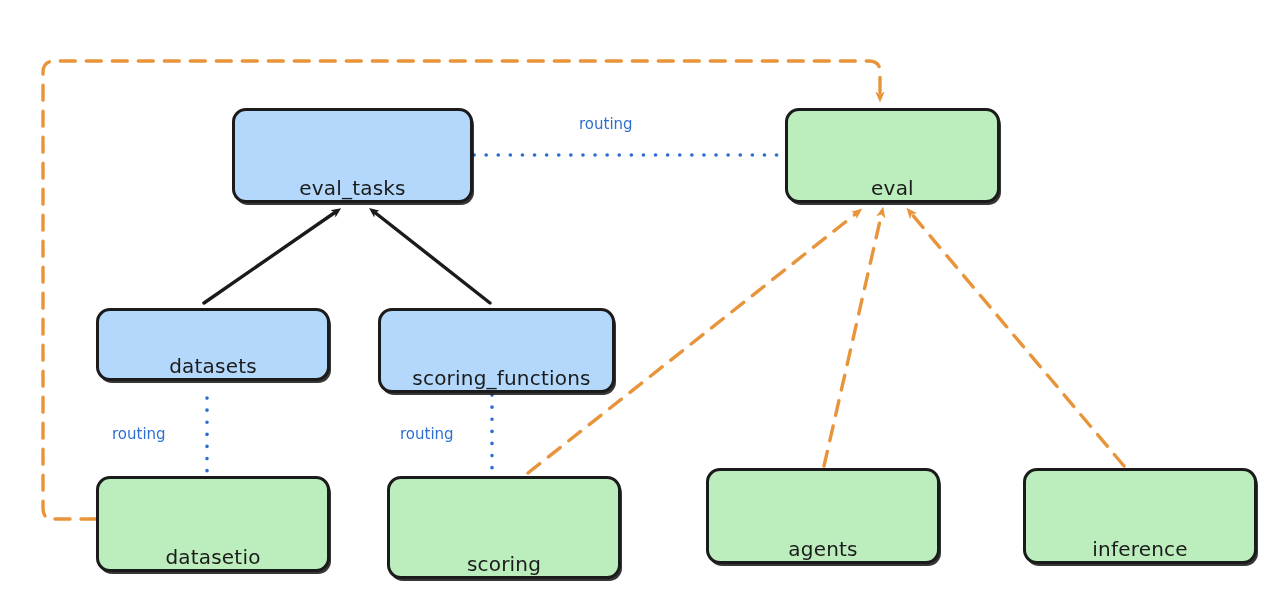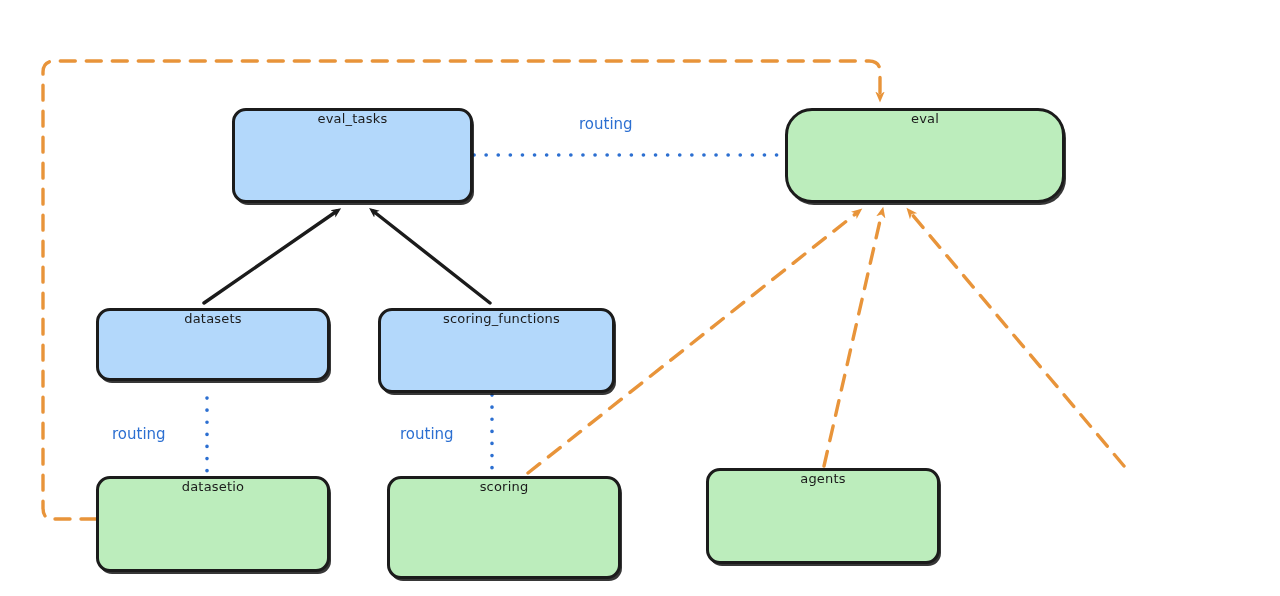--- a/index.html
+++ b/index.html
@@ -23,24 +23,24 @@
     top: 0;
     width: 1280px;
     height: 596px;
   }
   .node {
     position: absolute;
     box-sizing: border-box;
     border: 3px solid #1b1b1b;
     border-radius: 14px;
     display: flex;
-    align-items: flex-start;
+    align-items: flex-end;
     justify-content: center;
     font-family: "DejaVu Sans", sans-serif;
-    font-size: 13px;
+    font-size: 20px;
     color: #1b1b1b;
     letter-spacing: 0.2px;
     box-shadow: 2px 3px 0 -1px rgba(20,20,20,0.85);
   }
   .node.blue { background: #b3d8fb; }
   .node.green { background: #bcedbc; }
   .edge-label {
     position: absolute;
     font-family: "DejaVu Sans", sans-serif;
     font-size: 15px;
@@ -98,21 +98,21 @@
 
     <g>
       <path d="M1124,466 L910,212" fill="none" stroke="#e8943a" stroke-width="3.4" stroke-dasharray="15 11" stroke-linecap="round" marker-end="url(#arrow-orange)"></path>
     </g>
   </svg>
 
   <div class="node blue" style="left:232px; top:108px; width:241px; height:95px;">
     <span>eval_tasks</span>
   </div>
 
-  <div class="node green" style="left:785px; top:108px; width:280px; height:95px;border-radius:27px;">
+  <div class="node green" style="left:785px; top:108px; width:215px; height:95px;">
     <span>eval</span>
   </div>
 
   <div class="node blue" style="left:96px; top:308px; width:234px; height:73px;">
     <span>datasets</span>
   </div>
 
   <div class="node blue" style="left:378px; top:308px; width:237px; height:85px;padding-left:10px;">
     <span>scoring_functions</span>
   </div>
@@ -122,20 +122,23 @@
   </div>
 
   <div class="node green" style="left:387px; top:476px; width:234px; height:103px;">
     <span>scoring</span>
   </div>
 
   <div class="node green" style="left:706px; top:468px; width:234px; height:96px;">
     <span>agents</span>
   </div>
 
+  <div class="node green" style="left:1023px; top:468px; width:234px; height:96px;">
+    <span>inference</span>
+  </div>
 
   <div class="edge-label" style="left:579px; top:115px;">routing</div>
 
   <div class="edge-label" style="left:112px; top:425px;">routing</div>
 
   <div class="edge-label" style="left:400px; top:425px;">routing</div>
 
 </div>
 
 </body></html>

